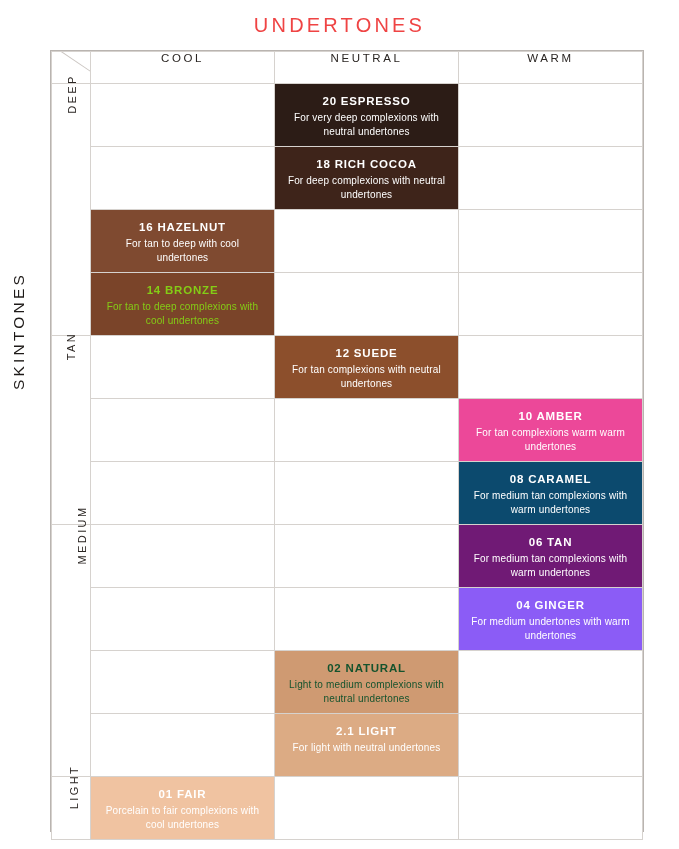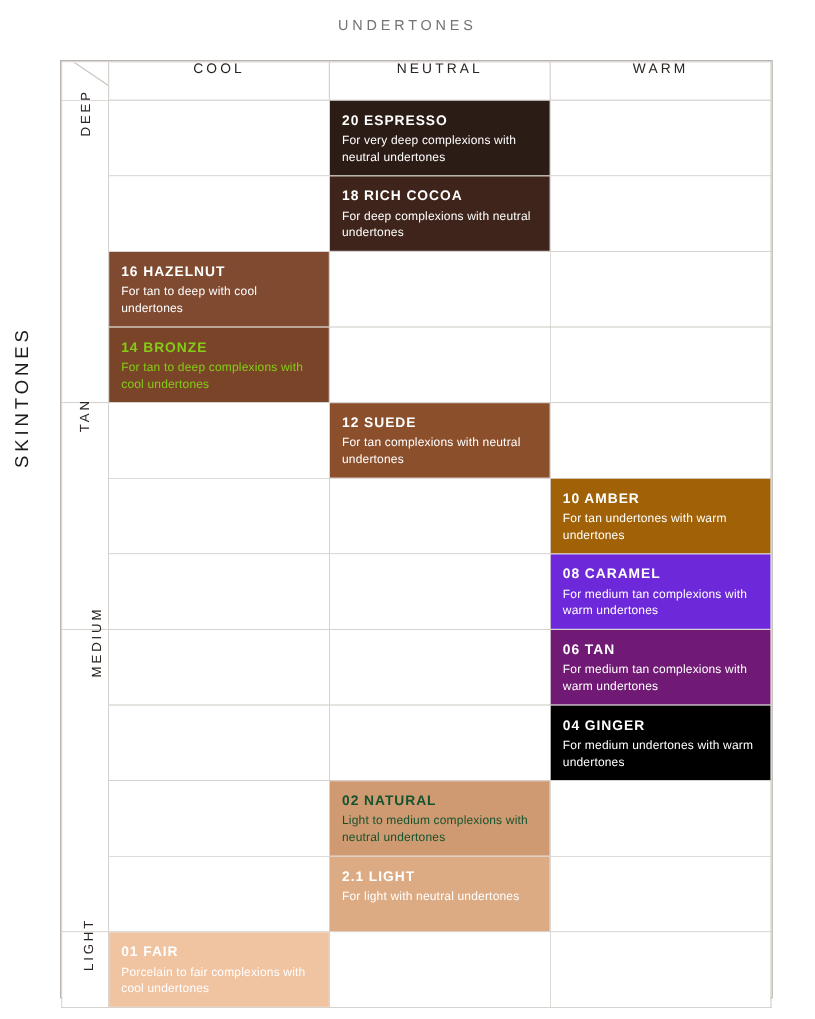--- a/index.html
+++ b/index.html
@@ -21,23 +21,23 @@
     inset: 0;
   }
 
   
   .top-title {
     position: absolute;
     top: 14px;
     left: 0;
     width: 679px;
     text-align: center;
-    font-size: 12px;
+    font-size: 20px;
     letter-spacing: 3.2px;
-    color: #737373;
+    color: #ef4444;
     font-weight: 400;
   }
 
   
   .left-title {
     position: absolute;
     left: 10px;
     top: 390px;
     transform: rotate(-90deg);
     transform-origin: left top;
@@ -116,20 +116,21 @@
 
   .cell {
     height: 62px;
     position: relative;
   }
   .cell .swatch {
     position: absolute;
     inset: 0;
     padding: 10px 10px 0 10px;
     box-sizing: border-box;
+    text-align: center;
   }
   .cell .shade-name {
     font-size: 11.5px;
     font-weight: bold;
     letter-spacing: 0.8px;
     line-height: 1.25;
     margin: 0 0 3px 0;
   }
   .cell .shade-desc {
     font-size: 10px;
@@ -211,52 +212,52 @@
                 <div class="shade-name">12 SUEDE</div>
                 <div class="shade-desc">For tan complexions with neutral undertones</div>
               </div>
             </td>
             <td class="cell empty"></td>
           </tr>
           <tr>
             <td class="cell empty"></td>
             <td class="cell empty"></td>
             <td class="cell">
-              <div class="swatch" style="background: #a16207; color: rgb(255, 255, 255);">
+              <div class="swatch" style="background: #ec4899; color: rgb(255, 255, 255);">
                 <div class="shade-name">10 AMBER</div>
-                <div class="shade-desc">For tan undertones with warm undertones</div>
-              </div>
-            </td>
-          </tr>
-          <tr>
-            <td class="cell empty"></td>
-            <td class="cell empty"></td>
-            <td class="cell">
-              <div class="swatch" style="background: #6d28d9; color: rgb(255, 255, 255);">
+                <div class="shade-desc">For tan complexions warm warm undertones</div>
+              </div>
+            </td>
+          </tr>
+          <tr>
+            <td class="cell empty"></td>
+            <td class="cell empty"></td>
+            <td class="cell">
+              <div class="swatch" style="background: #0c4a6e; color: rgb(255, 255, 255);">
                 <div class="shade-name">08 CARAMEL</div>
                 <div class="shade-desc">For medium tan complexions with warm undertones</div>
               </div>
             </td>
           </tr>
           <tr>
             <td class="rowlabel" rowspan="4"><span>MEDIUM</span></td>
             <td class="cell empty"></td>
             <td class="cell empty"></td>
             <td class="cell">
               <div class="swatch" style="background: #701a75; color: rgb(255, 255, 255);">
                 <div class="shade-name">06 TAN</div>
                 <div class="shade-desc">For medium tan complexions with warm undertones</div>
               </div>
             </td>
           </tr>
           <tr>
             <td class="cell empty"></td>
             <td class="cell empty"></td>
             <td class="cell">
-              <div class="swatch" style="background: #000000; color: rgb(255, 255, 255);">
+              <div class="swatch" style="background: #8b5cf6; color: rgb(255, 255, 255);">
                 <div class="shade-name">04 GINGER</div>
                 <div class="shade-desc">For medium undertones with warm undertones</div>
               </div>
             </td>
           </tr>
           <tr>
             <td class="cell empty"></td>
             <td class="cell">
               <div class="swatch" style="background: rgb(207, 154, 114); color: #14532d;">
                 <div class="shade-name">02 NATURAL</div>

